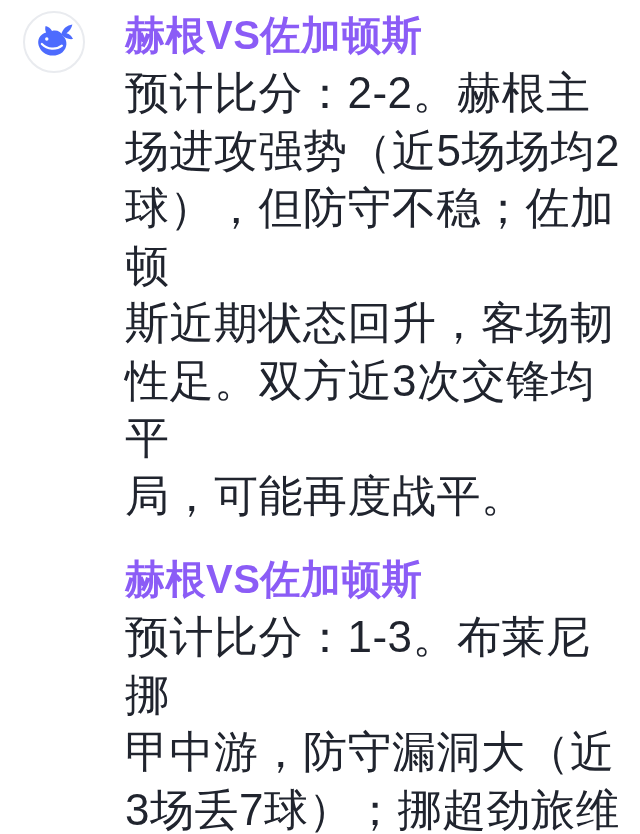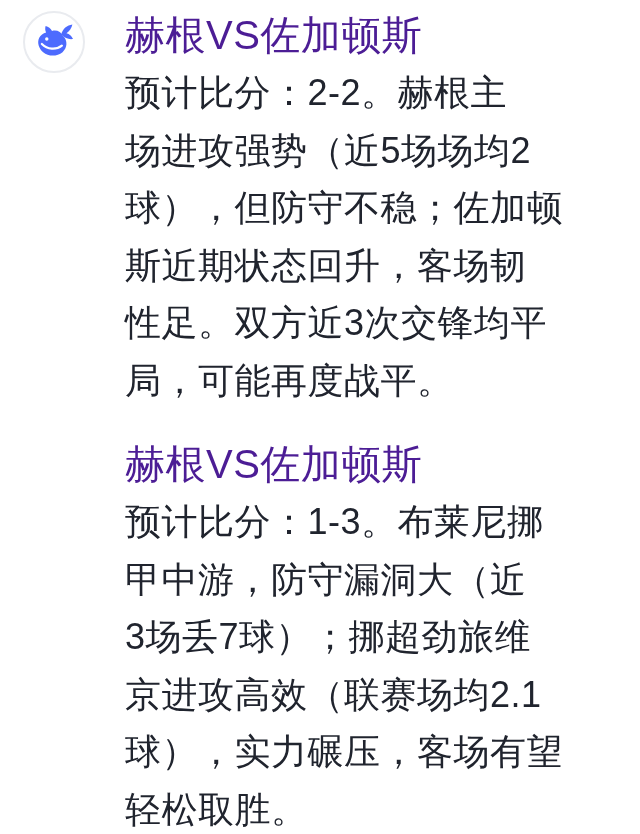--- a/index.html
+++ b/index.html
@@ -28,27 +28,27 @@
   .avatar svg { display: block; }
   .content {
     position: absolute;
     left: 125px; top: 6px;
     width: 505px;
     color: #20242e;
   }
   .section + .section { margin-top: 26px; }
   .match-title {
     font-size: 40px;
-    font-weight: 400;
+    font-weight: 700;
     line-height: 58px;
-    color: #4c1d95;
+    color: #8b5cf6;
     letter-spacing: 0.5px;
   }
   .prediction-text {
-    font-size: 36px;
+    font-size: 44px;
     font-weight: 400;
     line-height: 57.5px;
     color: #20242e;
     white-space: pre-line;
     letter-spacing: 0.5px;
   }
 </style>
 </head>
 <body>
 

